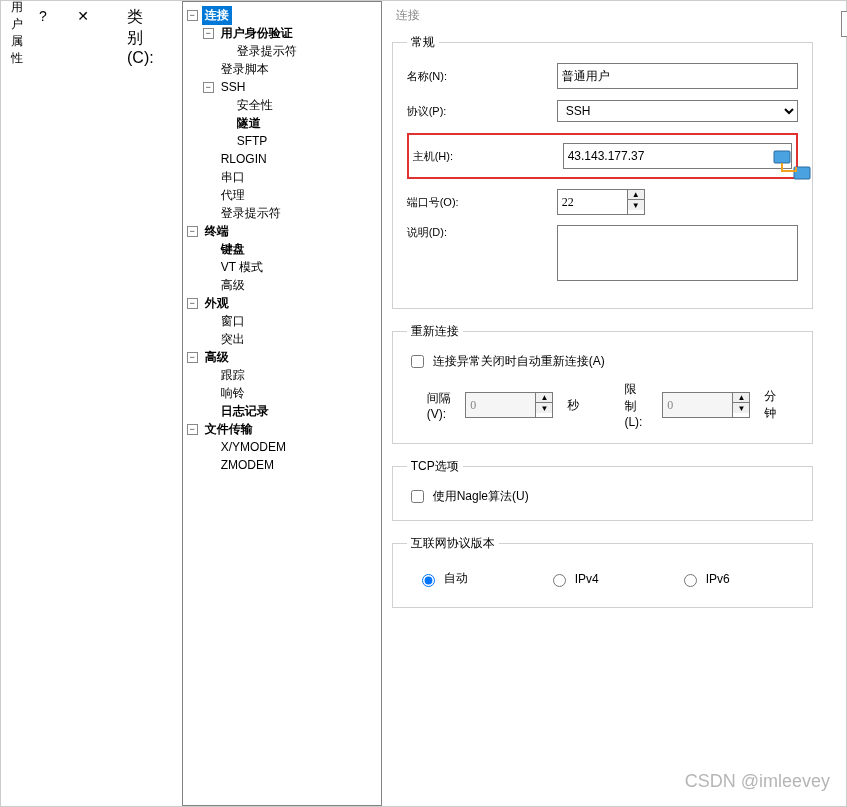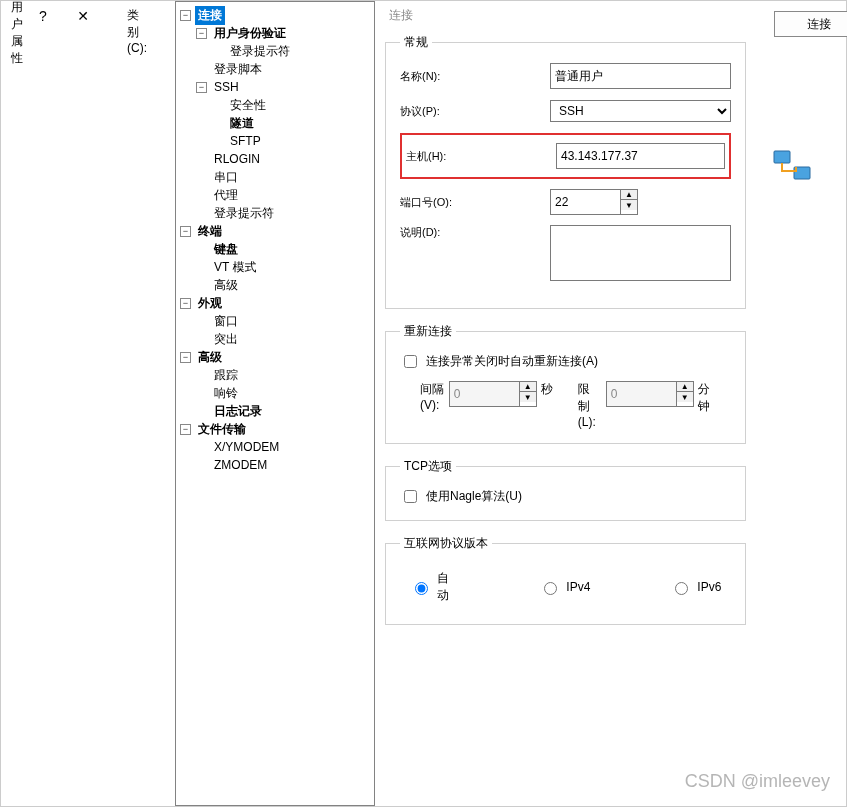--- a/index.html
+++ b/index.html
@@ -1,21 +1,21 @@
 <!DOCTYPE html>
 <html><head>
 <meta charset="utf-8">
 <style>
 * { box-sizing: border-box; font-family: "Microsoft YaHei", "Segoe UI", sans-serif; }
 body { margin: 0; background: #fff; font-size: 12px; color: #000; }
 .window { width: 847px; height: 807px; display: flex; border: 1px solid #ccc; position: relative; }
 .titlebar { height: 30px; display: flex; align-items: center; padding: 0 10px; }
 .titlebar .title { flex: 1; font-size: 12px; }
 .titlebar .btn { width: 40px; height: 28px; display: flex; align-items: center; justify-content: center; font-size: 14px; }
-.category-label { padding: 6px 14px 4px; font-size: 12px; }
+.category-label { padding: 6px 14px 4px; font-size: 16px; }
 .body { flex: 1; display: flex; padding: 0 14px 0 14px; gap: 10px; min-height: 0; }
 .tree-panel { width: 200px; border: 1px solid #828282; background: #fff; overflow: auto; padding: 4px 2px; }
 .tree ul { list-style: none; margin: 0; padding-left: 16px; }
 .tree > ul { padding-left: 2px; }
 .tree li { white-space: nowrap; }
 .tree .row { display: flex; align-items: center; height: 18px; padding-right: 4px; }
 .tree .toggle { width: 11px; height: 11px; border: 1px solid #888; display: inline-flex; align-items: center; justify-content: center; font-size: 9px; line-height: 1; margin-right: 4px; background: #fff; color: #333; }
 .tree .spacer { width: 15px; display: inline-block; }
 .tree .label { padding: 1px 3px; }
 .tree .selected .label { background: #0078d7; color: #fff; }
@@ -26,32 +26,32 @@
 legend { font-size: 12px; padding: 0 4px; color: #000; }
 .form-row { display: flex; align-items: center; margin-bottom: 10px; min-height: 24px; }
 .form-row .lbl { width: 150px; font-size: 11px; }
 .form-row .ctrl { flex: 1; }
 input[type=text], select, textarea { border: 1px solid #7a7a7a; font-size: 12px; padding: 2px 4px; background: #fff; font-family: inherit; }
 input[type=text] { height: 26px; width: 100%; }
 select { height: 22px; width: 100%; }
 textarea { width: 100%; height: 56px; resize: none; }
 .host-row { border: 2px solid #e03030; padding: 8px 4px; margin-bottom: 10px; }
 .spinner { display: inline-flex; align-items: stretch; }
-.spinner input { width: 70px; border-right: none; }
+.spinner input { width: 70px; border-right: none; font-family: Liberation Serif, serif; }
 .spinner .arrows { display: flex; flex-direction: column; border: 1px solid #7a7a7a; }
 .spinner .arrows div { width: 16px; height: 10px; font-size: 8px; display: flex; align-items: center; justify-content: center; border-bottom: 1px solid #7a7a7a; background: #f0f0f0; }
 .spinner .arrows div:last-child { border-bottom: none; }
 .spinner.disabled input { background: #f5f5f5; color: #888; }
 .icon-net { width: 40px; height: 36px; position: absolute; right: 34px; top: 148px; }
 .buttons { display: flex; justify-content: flex-end; gap: 10px; padding: 10px 14px 12px; }
 button.push { min-width: 90px; height: 26px; border: 1px solid #888; background: #fdfdfd; font-size: 12px; }
 button.push.default { border: 1px solid #0078d7; }
 .checkbox-row, .radio-row { display: flex; align-items: center; gap: 6px; font-size: 12px; }
 .radio-group { display: flex; gap: 80px; padding: 6px 10px; }
-.reconnect-params { display: flex; align-items: flex-start; gap: 4px; padding: 10px 20px 0; }
+.reconnect-params { display: flex; align-items: center; gap: 14px; padding: 10px 20px 0; }
 .reconnect-params .lbl2 { font-size: 12px; }
 .watermark { position: absolute; right: 16px; bottom: 14px; color: rgba(120,120,120,0.55); font-size: 18px; pointer-events: none; }
 </style>
 </head>
 <body>
 
 <div class="window">
   <div class="titlebar">
     <div class="title">普通用户属性</div>
     <div class="btn">?</div>

